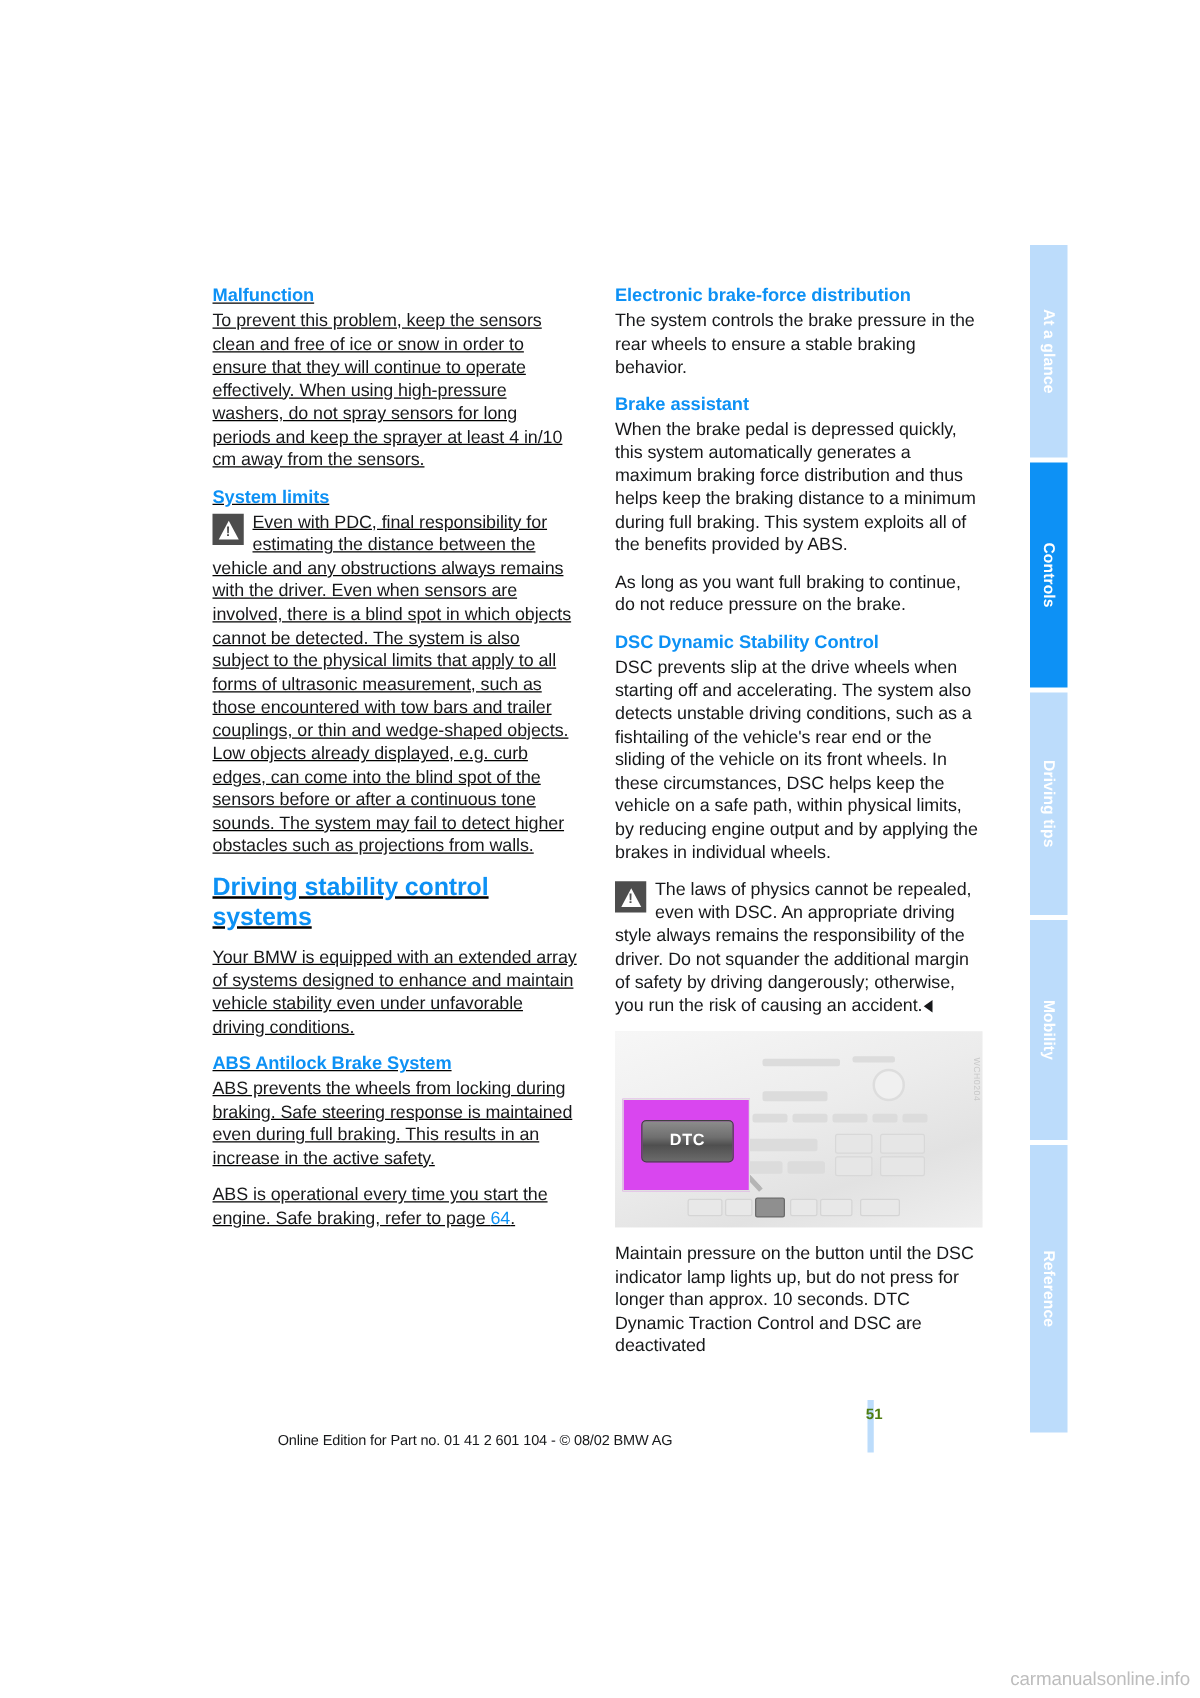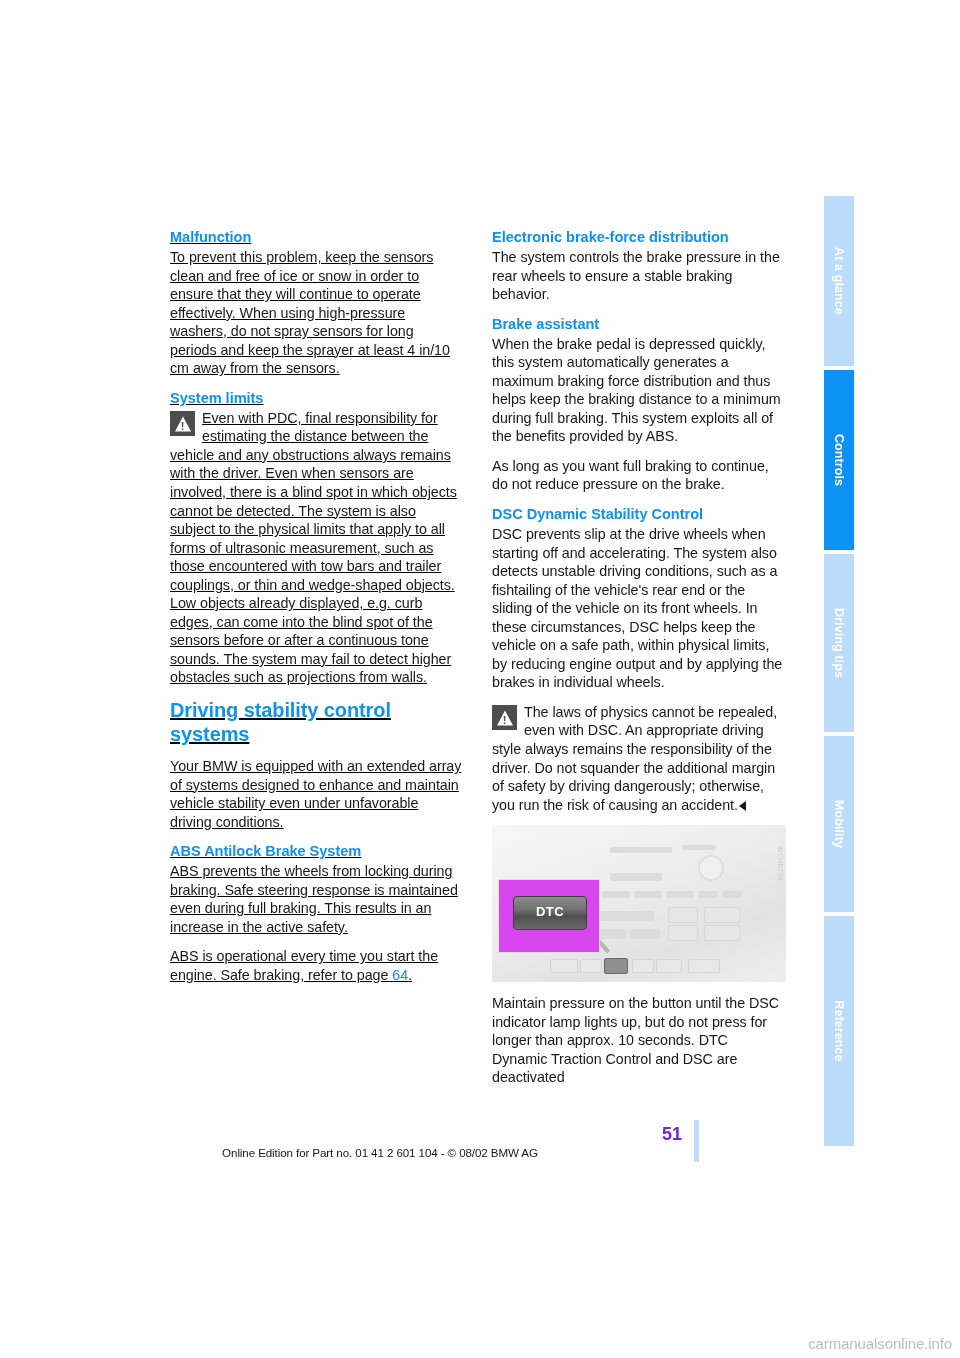--- a/index.html
+++ b/index.html
@@ -91,21 +91,21 @@
            border:1px solid #3f3f3f;}
   .callbtn span{position:absolute;left:0;right:0;top:7px;text-align:center;
            color:#ffffff;font-size:13px;font-weight:bold;letter-spacing:0.5px;}
   .leader{position:absolute;background:#9a9a9a;transform-origin:left center;}
   .figwm{position:absolute;right:2px;top:56px;color:#c9c9c9;font-size:7px;
          letter-spacing:0.4px;transform:rotate(90deg);transform-origin:right top;
          white-space:nowrap;font-family:"Liberation Sans", sans-serif;}
 
   
   .pagenum{position:absolute;left:0;top:1124px;width:682px;text-align:right;
-           color:#6d28d9;font-size:18px;font-weight:bold;}
+           color:#4d7c0f;font-size:12px;font-weight:bold;padding-left:24px;}
   .footer{position:absolute;left:0;top:1146px;width:760px;text-align:center;
           color:#17181a;font-size:11.6px;letter-spacing:-0.1px;}
   .sitewm{position:absolute;right:8px;bottom:6px;color:#bdbdbd;font-size:15px;
           letter-spacing:-0.1px;}
 </style>
 </head>
 <body>
 
 <div class="page">
 

